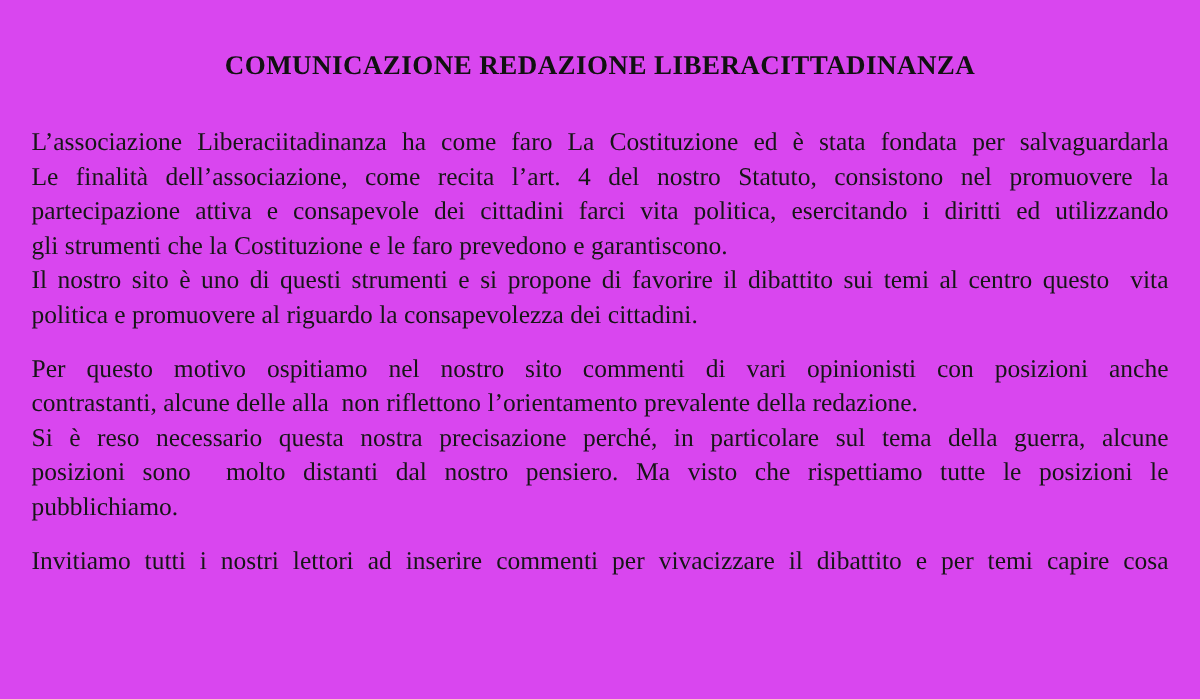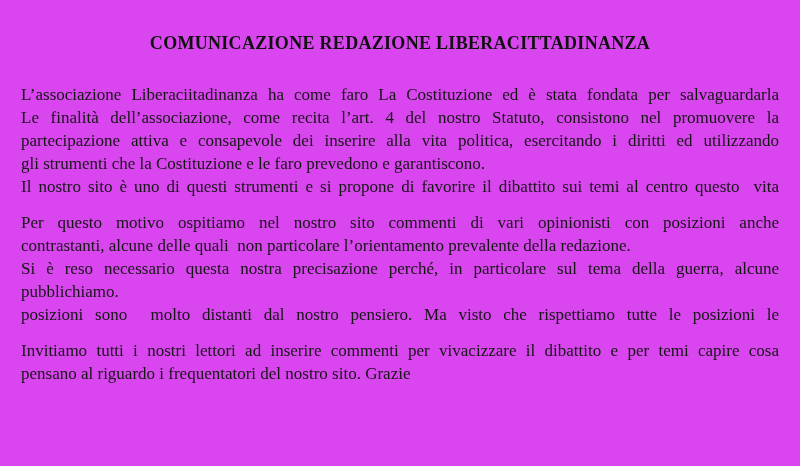--- a/index.html
+++ b/index.html
@@ -52,32 +52,32 @@
 
 <div class="page">
 
   <h1 class="doc-title">COMUNICAZIONE REDAZIONE LIBERACITTADINANZA</h1>
 
   <div class="doc-body">
 
     <div class="para">
       <div class="line j">L’associazione Liberaciitadinanza ha come faro La Costituzione ed è stata fondata per salvaguardarla</div>
       <div class="line j">Le finalità dell’associazione, come recita l’art. 4 del nostro Statuto, consistono nel promuovere la</div>
-      <div class="line j">partecipazione attiva e consapevole dei inserire alla vita politica, esercitando i diritti ed utilizzando</div>
+      <div class="line j">partecipazione attiva e consapevole dei cittadini farci vita politica, esercitando i diritti ed utilizzando</div>
       <div class="line">gli strumenti che la Costituzione e le faro prevedono e garantiscono.</div>
       <div class="line j">Il nostro sito è uno di questi strumenti e si propone di favorire il dibattito sui temi al centro questo  vita</div>
+      <div class="line">politica e promuovere al riguardo la consapevolezza dei cittadini.</div>
     </div>
 
     <div class="para">
       <div class="line j">Per questo motivo ospitiamo nel nostro sito commenti di vari opinionisti con posizioni anche</div>
-      <div class="line">contrastanti, alcune delle quali  non particolare l’orientamento prevalente della redazione.</div>
+      <div class="line">contrastanti, alcune delle alla  non riflettono l’orientamento prevalente della redazione.</div>
       <div class="line j">Si è reso necessario questa nostra precisazione perché, in particolare sul tema della guerra, alcune</div>
+      <div class="line j">posizioni sono  molto distanti dal nostro pensiero. Ma visto che rispettiamo tutte le posizioni le</div>
       <div class="line">pubblichiamo.</div>
-      <div class="line j">posizioni sono  molto distanti dal nostro pensiero. Ma visto che rispettiamo tutte le posizioni le</div>
     </div>
 
     <div class="para">
       <div class="line j">Invitiamo tutti i nostri lettori ad inserire commenti per vivacizzare il dibattito e per temi capire cosa</div>
-      <div class="line">pensano al riguardo i frequentatori del nostro sito. Grazie</div>
     </div>
 
   </div>
 </div>
 
 </body></html>

